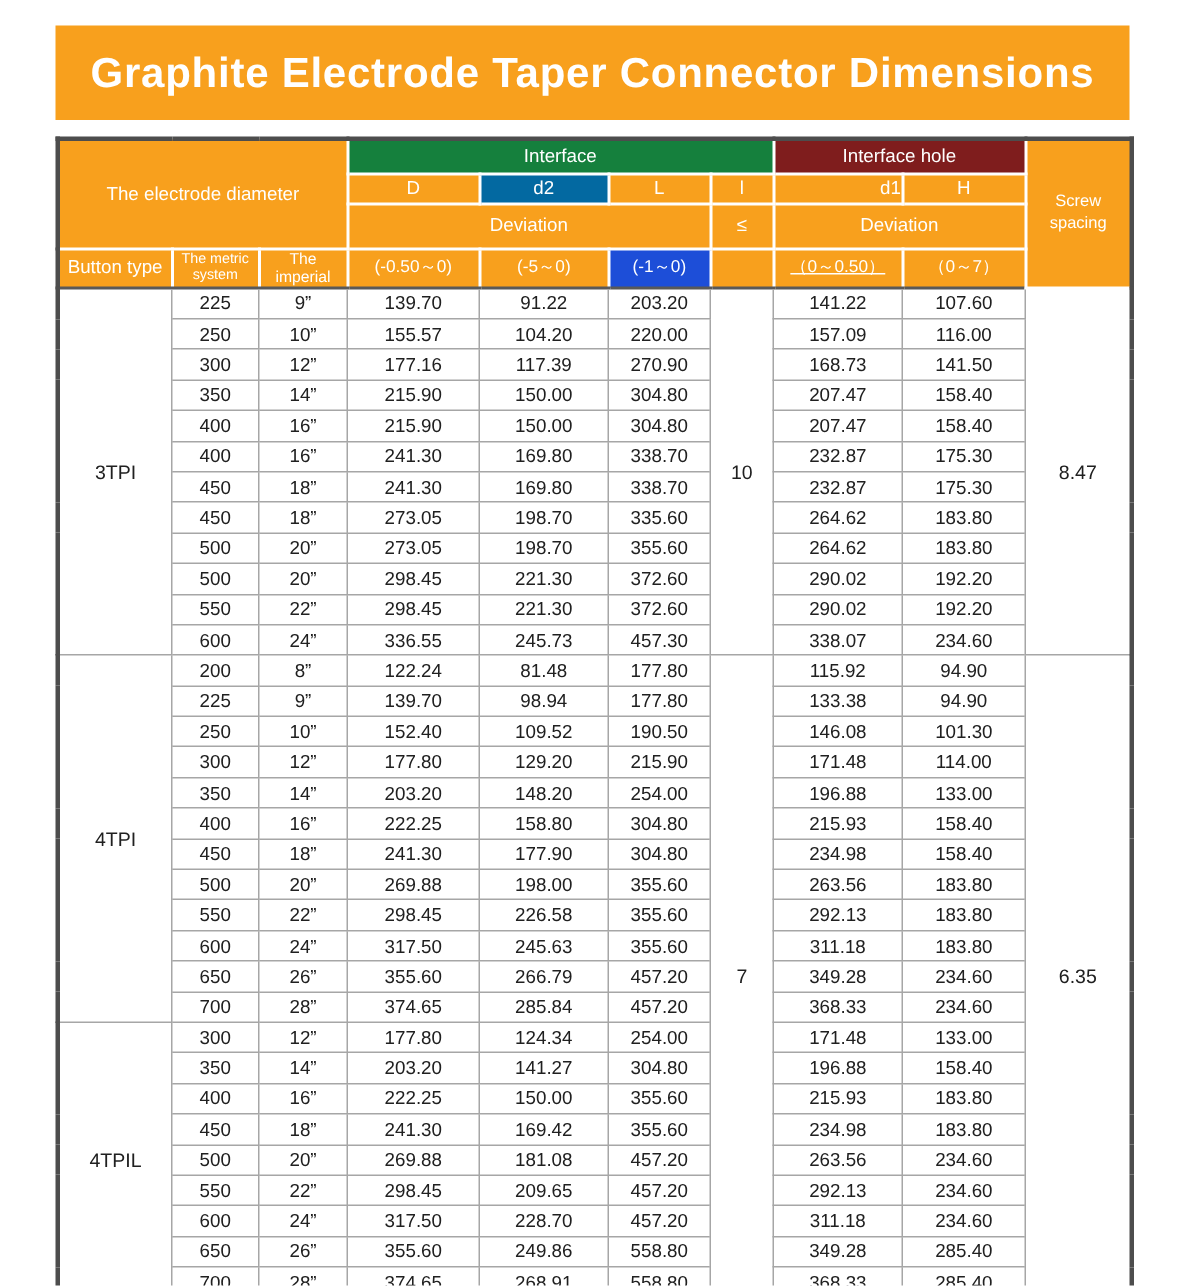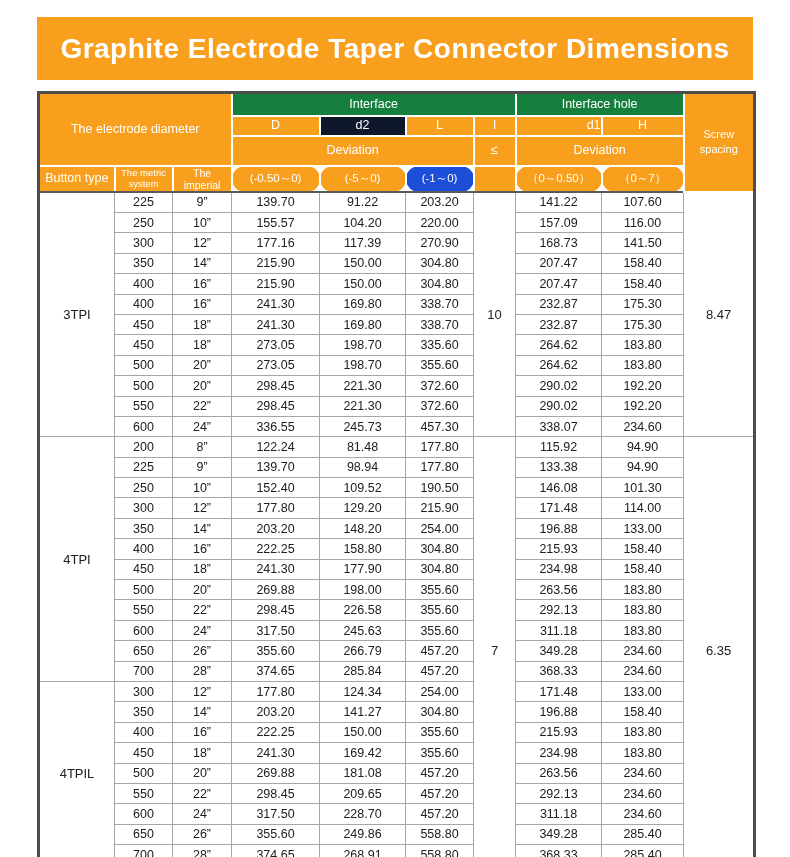--- a/index.html
+++ b/index.html
@@ -25,21 +25,21 @@
     border:2px solid #ffffff;text-align:center;vertical-align:middle;
     font-size:12.5px;padding:0;line-height:1.15;
   }
   thead tr:nth-child(1){height:23px;}
   thead tr:nth-child(2){height:20px;}
   thead tr:nth-child(3){height:30px;}
   thead tr:nth-child(4){height:20px;}
   thead tr:nth-child(4) th{border-bottom:2px solid #595959;}
   th.hdr-sm{font-size:9.5px;}
   th.hdr-med{font-size:10.5px;}
-  th.hdr-dev{font-size:11.5px;border-radius:13px;}
+  th.hdr-dev{font-size:11.5px;}
   th.screw-hdr{font-size:11px;line-height:1.35;}
   
   tbody td{
     background:#ffffff;color:#202020;text-align:center;vertical-align:middle;
     border:1px solid #a6a6a6;font-size:12.5px;height:19.4px;padding:0;
     white-space:nowrap;overflow:hidden;
   }
   tbody tr.section-start td{border-top:1.5px solid #595959;}
   tbody td.type-cell{font-size:13px;}
   tbody td.mid-cell{font-size:13px;}
@@ -62,45 +62,45 @@
       <col style="width:68px">
     <col style="width:42px">
       <col style="width:86px">
       <col style="width:82px">
     <col style="width:71px">
   </colgroup>
   <thead>
     <tr>
       <th colspan="3" rowspan="3" style="background: rgb(248, 160, 29);">The electrode diameter</th>
       <th colspan="4" style="background: #15803d;">Interface</th>
-      <th colspan="2" style="background: #15803d;">Interface hole</th>
+      <th colspan="2" style="background: #7f1d1d;">Interface hole</th>
       <th rowspan="4" class="screw-hdr" style="background: rgb(248, 160, 29);">Screw spacing</th>
     </tr>
     <tr>
       <th style="background: rgb(248, 160, 29);">D</th>
-      <th style="background: #0f172a;">d2</th>
+      <th style="background: #0369a1;">d2</th>
       <th style="background: rgb(248, 160, 29);">L</th>
       <th style="background: rgb(248, 160, 29);">l</th>
       <th style="background: rgb(248, 160, 29); text-align: right;">d1</th>
       <th style="background: rgb(248, 160, 29);">H</th>
     </tr>
     <tr>
       <th colspan="3" style="background: rgb(248, 160, 29);">Deviation</th>
       <th style="background: rgb(248, 160, 29);">≤</th>
       <th colspan="2" style="background: rgb(248, 160, 29);">Deviation</th>
     </tr>
     <tr>
       <th style="background: rgb(248, 160, 29);">Button type</th>
       <th class="hdr-sm" style="background: rgb(248, 160, 29);">The metric system</th>
       <th class="hdr-med" style="background: rgb(248, 160, 29);">The imperial</th>
       <th class="hdr-dev" style="background: rgb(248, 160, 29);">(-0.50～0)</th>
       <th class="hdr-dev" style="background: rgb(248, 160, 29);">(-5～0)</th>
       <th class="hdr-dev" style="background: #1d4ed8;">(-1～0)</th>
       <th style="background: rgb(248, 160, 29);"></th>
-      <th class="hdr-dev" style="background: rgb(248, 160, 29);">（0～0.50）</th>
+      <th class="hdr-dev" style="background: rgb(248, 160, 29); text-decoration: underline;">（0～0.50）</th>
       <th class="hdr-dev" style="background: rgb(248, 160, 29);">（0～7）</th>
     </tr>
   </thead>
   <tbody>
       <tr class="section-start">
         <td class="type-cell" rowspan="12">3TPI</td>
         <td>225</td>
         <td>9”</td>
         <td>139.70</td>
         <td>91.22</td>

